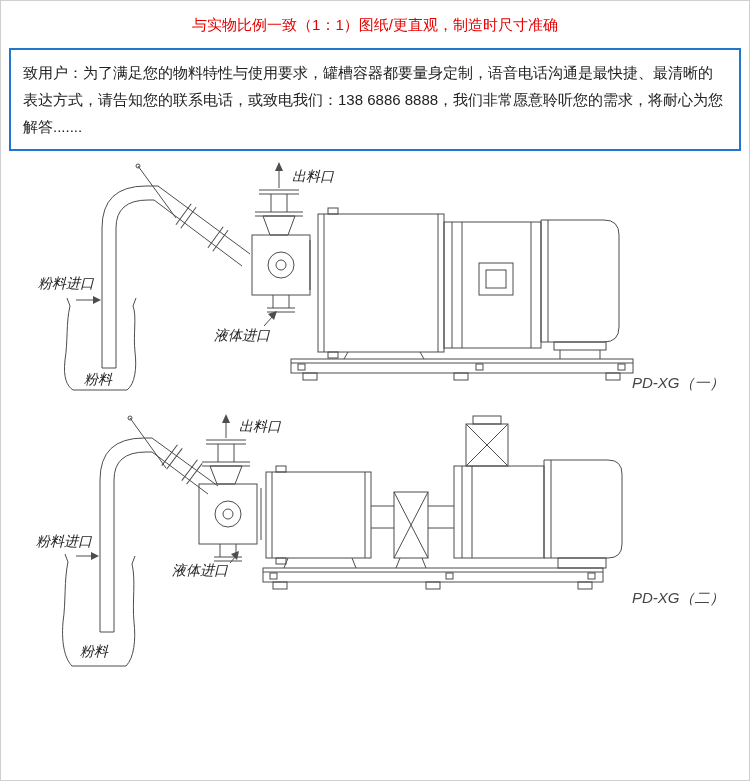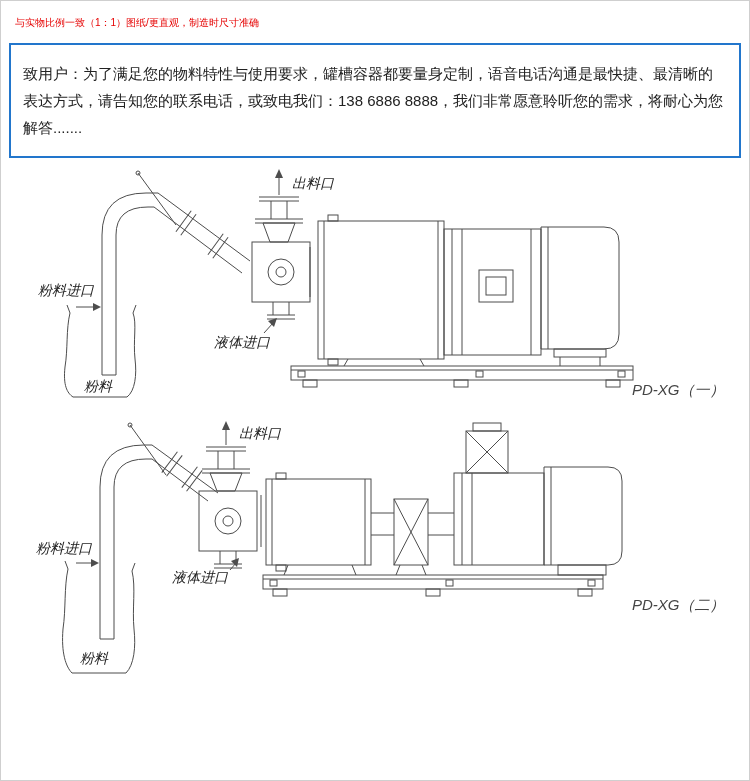--- a/index.html
+++ b/index.html
@@ -1,20 +1,20 @@
 <!DOCTYPE html>
 <html><head>
 <meta charset="utf-8">
 <style>
   * { margin:0; padding:0; box-sizing:border-box; }
   body { background:#fff; font-family:"Liberation Sans","DejaVu Sans",sans-serif; }
   .page { width:750px; height:781px; background:#ffffff; border:1px solid #cfcfcf; overflow:hidden; }
   .title { text-align:center; margin-top:24px; font-size:22px; font-weight:bold; color:#151515; letter-spacing:1px; }
-  .subtitle { margin-top:15px; font-size:10px; color:#e60000;padding-left:14px; }
-  .notice { margin:13px 8px 0 8px; border:2px solid #2276cc; padding:15px 12px; font-size:15px; line-height:1.8; color:#222; }
+  .subtitle { text-align:center; margin-top:15px; font-size:15px; color:#e60000; }
+  .notice { margin:13px 8px 0 8px; border:2px solid #2276cc; padding:9px 12px; font-size:15px; line-height:1.8; color:#222; }
   .figure { margin-left:25px;font-style:italic; }
   .figure1 { margin-top:5px; }
   .figure2 { margin-top:2px; }
   svg { display:block; }
   svg .draw { stroke:#4d4d4d; stroke-width:1; fill:none; }
   svg text { font-family:"Liberation Sans","DejaVu Sans",sans-serif; font-size:14px; fill:#222; }
   svg text.model { font-size:15px; fill:#444; }
 </style>
 </head>
 <body>

